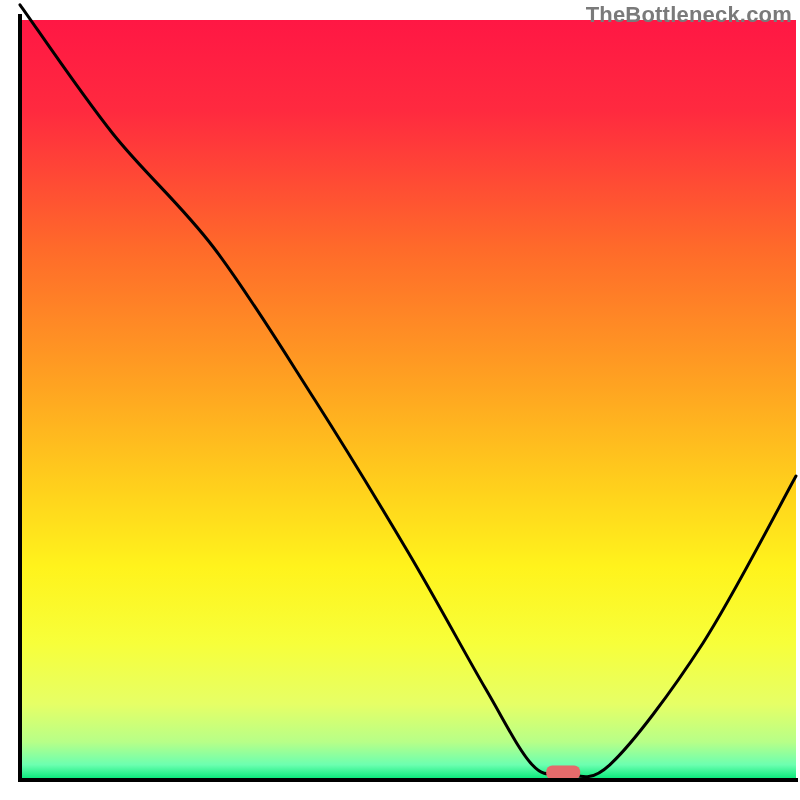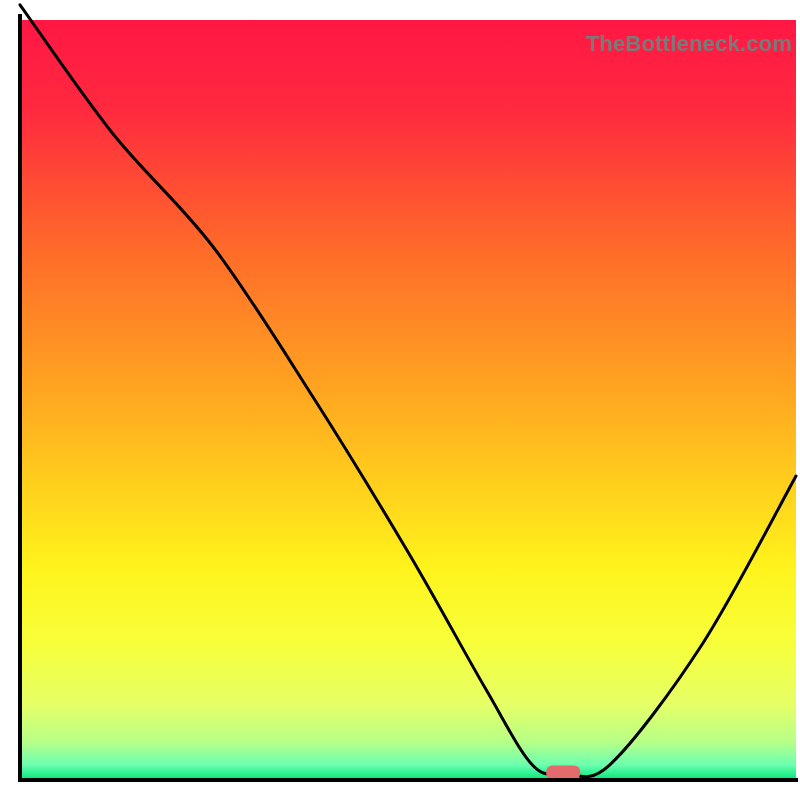--- a/index.html
+++ b/index.html
@@ -20,21 +20,20 @@
   }
   .watermark {
     position: absolute;
     top: 2px;
     right: 8px;
     font-family: Arial, Helvetica, sans-serif;
     font-size: 22px;
     font-weight: bold;
     color: #7a7a7a;
     letter-spacing: 0.2px;
-    margin-top: 29px;
   }
 </style>
 </head>
 <body>
 
 <div class="stage">
 
   <svg id="chart-svg" viewBox="0 0 800 800" width="800" height="800">
     <defs>
       <linearGradient id="bg-grad" x1="0" y1="0" x2="0" y2="1">

